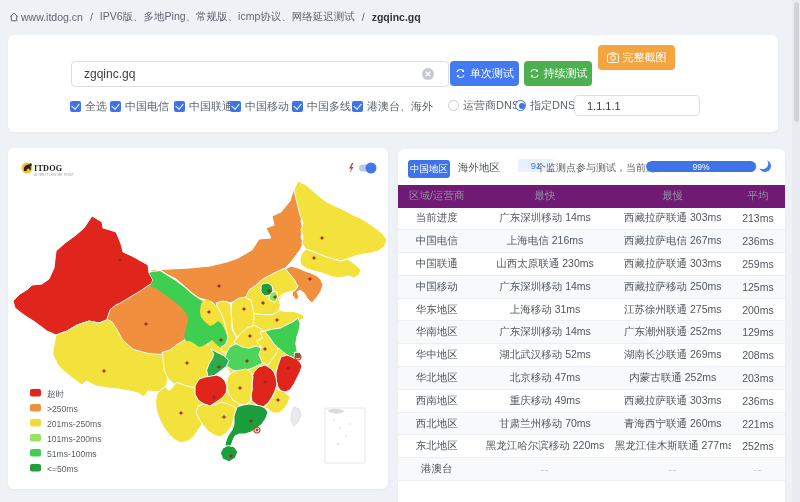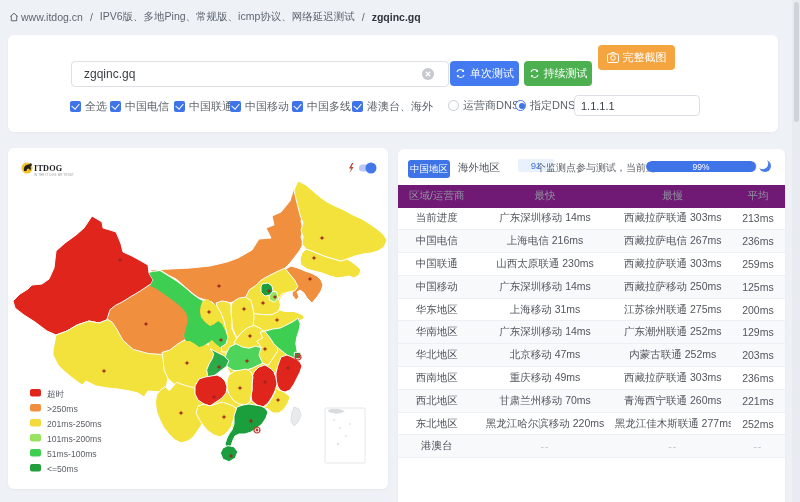--- a/index.html
+++ b/index.html
@@ -84,21 +84,21 @@
   <div class="abs ckrow" style="left:440px;top:64px">
       <span style="width:11px;height:11px;border:1px solid #c8ccd3;border-radius:50%;background:#fff"></span>
       <span class="lb">运营商DNS</span>
     </div>
   <div class="abs ckrow" style="left:507px;top:64px">
       <span style="width:11px;height:11px;border:1px solid #3f74e8;border-radius:50%;background:#fff;position:relative">
         <span style="position:absolute;left:2.5px;top:2.5px;width:6px;height:6px;border-radius:50%;background:#3f74e8"></span>
       </span>
       <span class="lb">指定DNS:</span>
     </div>
-  <input class="abs" style="left: 566px; top: 60px; width: 126px; height: 21px; border: 1px solid rgb(220, 223, 230); border-radius: 4px; padding: 0px 6px; font-size: 11px; color: rgb(58, 63, 71); font-family: inherit;" value="1.1.1.1">
+  <input class="abs" style="left: 566px; top: 60px; width: 126px; height: 21px; border: 1px solid rgb(220, 223, 230); border-radius: 4px; padding: 0px 12px; font-size: 11px; color: rgb(58, 63, 71); font-family: inherit;" value="1.1.1.1">
 </div>
 
 <div class="card" id="mapcard" style="left:8px;top:148px;width:380px;height:341px;overflow:hidden">
 <svg width="380" height="341" viewBox="8 148 380 341" style="position:absolute;left:0;top:0">
 <g stroke="#fff" stroke-width="1" stroke-linejoin="round">
 <polygon fill="#f0903f" points="152,272 160,270 168,275 176,279 184,286 192,293 199,298 206,300 212,302 216,306 222,304 228,303 234,302 240,300 245,299 249,301 252,297 256,292 260,288 262,284 266,280 272,277 278,273 283,270 286,267 290,263 294,258 297,254 300,250 302,246 303,243 301,237 303,229 301,221 303,213 299,204 297,196 294,188 290,201 281,212 272,216 274,225 266,228 271,238 259,239 252,250 238,258 227,262 210,266 190,268 170,269 150,270"></polygon>
 <polygon fill="#e0261c" points="97,219 102,222 103,228 110,230 116,232 119,239 121,244 123,252 132,256 141,261 148,265 149,273 153,280 150,286 141,292 131,298 123,303 117,306 112,310 109,319 99,323 89,321 77,325 67,331 56,335 47,331 43,328 35,322 24,315 15,308 13,301 20,294 28,289 32,285 42,284 49,279 54,268 56,251 65,243 76,235 84,228 92,216"></polygon>
 <polygon fill="#f4e23c" points="56,335 67,331 77,325 89,321 99,323 109,319 114,322 118,328 124,339 134,348 149,352 164,353 170,360 172,368 168,378 166,388 161,392 148,391 144,397 138,393 130,391 118,389 108,388 96,386 86,381 82,385 71,377 63,370 58,365 53,355 53,350"></polygon>
 <polygon fill="#f0903f" points="107.0,319.0 110.1,309.6 115.4,305.4 121.6,302.3 130.0,297.1 140.5,290.8 149.9,284.5 155.1,285.5 162.5,289.7 170.8,295.0 178.2,300.2 183.4,305.4 187.6,310.7 189.7,316.9 186.5,323.2 182.3,331.6 185.5,338.9 180.2,346.3 171.9,352.5 164.5,354.6 148.8,353.6 133.1,349.4 122.7,340.0 116.4,328.5 112.2,322.2"></polygon>
 <polygon fill="#f4e23c" points="162.0,352.4 169.5,350.2 178.0,343.8 183.4,340.6 189.8,339.5 196.2,342.8 200.5,346.0 206.9,343.8 212.2,347.0 214.4,352.4 217.6,355.6 215.4,360.9 212.2,366.3 210.1,371.6 212.2,378.0 209.0,380.1 201.5,387.6 193.0,390.8 184.5,388.7 175.9,385.5 168.4,379.1 164.2,370.5 163.1,359.8"></polygon>
@@ -269,20 +269,26 @@
         <span class="c2">上海移动 31ms</span>
         <span class="c3">江苏徐州联通 275ms</span>
         <span class="c4">200ms</span>
       </div>
       <div class="trow alt">
         <span class="c1">华南地区</span>
         <span class="c2">广东深圳移动 14ms</span>
         <span class="c3">广东潮州联通 252ms</span>
         <span class="c4">129ms</span>
       </div>
+      <div class="trow">
+        <span class="c1">华中地区</span>
+        <span class="c2">湖北武汉移动 52ms</span>
+        <span class="c3">湖南长沙联通 269ms</span>
+        <span class="c4">208ms</span>
+      </div>
       <div class="trow alt">
         <span class="c1">华北地区</span>
         <span class="c2">北京移动 47ms</span>
         <span class="c3">内蒙古联通 252ms</span>
         <span class="c4">203ms</span>
       </div>
       <div class="trow">
         <span class="c1">西南地区</span>
         <span class="c2">重庆移动 49ms</span>
         <span class="c3">西藏拉萨联通 303ms</span>

